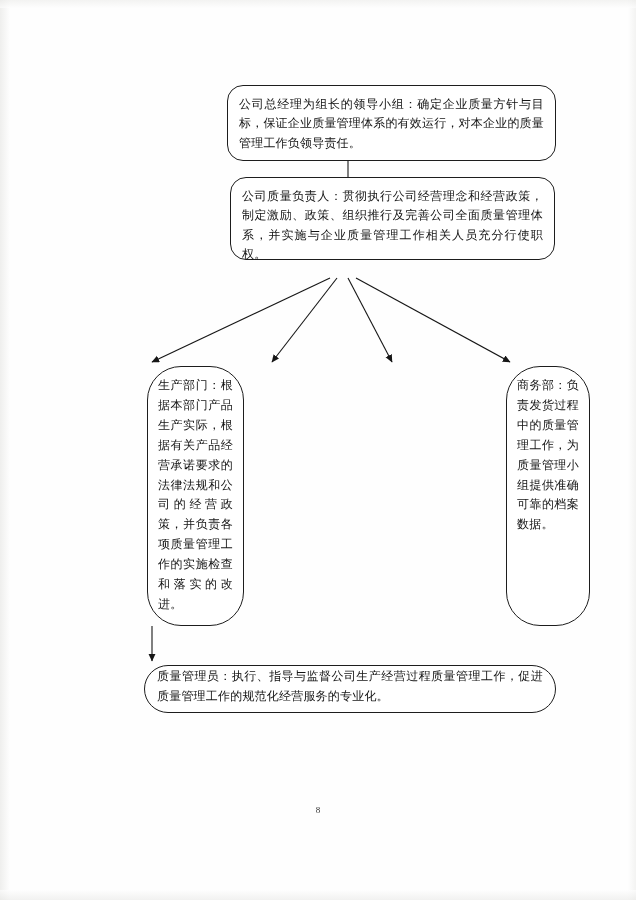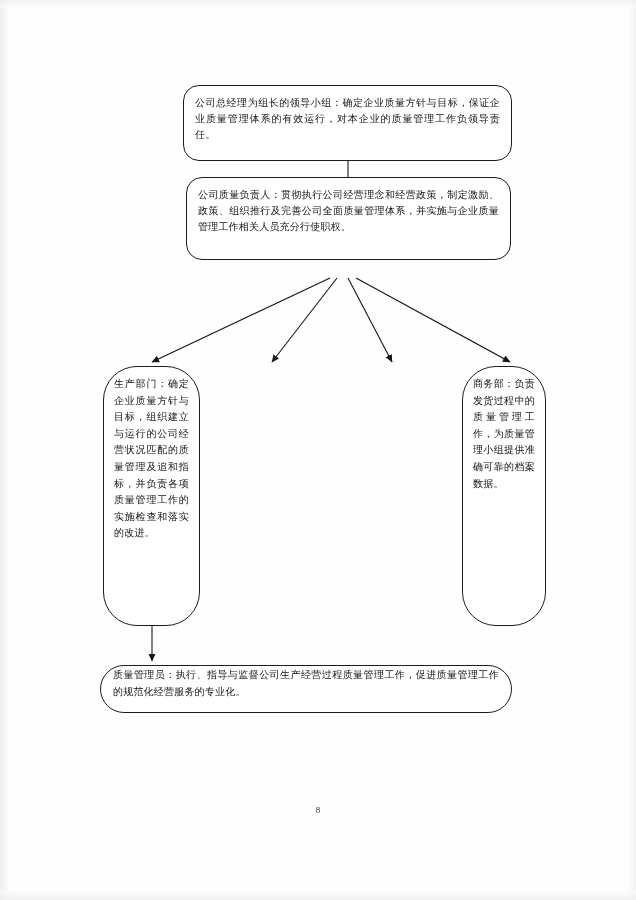--- a/index.html
+++ b/index.html
@@ -54,27 +54,28 @@
     width: 636px;
     height: 900px;
     pointer-events: none;
   }
 
   .node {
     position: absolute;
     box-sizing: border-box;
     border: 1px solid #1d1d1d;
     background: #ffffff;
-    font-size: 10px;
+    font-size: 12px;
     line-height: 1.62;
     letter-spacing: .2px;
     text-align: justify;
     color: #141414;
     padding: 5px 7px;
     overflow: hidden;
+    margin-left: 44px;
   }
   .node.rounded {
     border-radius: 16px;
   }
   .node.pill {
     border-radius: 26px;
   }
   .node.tall {
     border-radius: 34px;
   }
@@ -161,21 +162,21 @@
 
   <div class="node rounded" id="node-top">
     <span class="node-text">公司总经理为组长的领导小组：确定企业质量方针与目标，保证企业质量管理体系的有效运行，对本企业的质量管理工作负领导责任。</span>
   </div>
 
   <div class="node rounded" id="node-second">
     <span class="node-text">公司质量负责人：贯彻执行公司经营理念和经营政策，制定激励、政策、组织推行及完善公司全面质量管理体系，并实施与企业质量管理工作相关人员充分行使职权。</span>
   </div>
 
   <div class="node tall dept" id="node-prod">
-    <span class="node-text">生产部门：确定企业质量方针与目标，组织建立与运行的公司经营状况匹配的质量管理及追和指标，并负责各项质量管理工作的实施检查和落实的改进。</span>
+    <span class="node-text">生产部门：根据本部门产品生产实际，根据有关产品经营承诺要求的法律法规和公司的经营政策，并负责各项质量管理工作的实施检查和落实的改进。</span>
   </div>
 
 
 
   <div class="node tall dept" id="node-biz">
     <span class="node-text">商务部：负责发货过程中的质量管理工作，为质量管理小组提供准确可靠的档案数据。</span>
   </div>
 
   <div class="node pill" id="node-bottom">
     <span class="node-text">质量管理员：执行、指导与监督公司生产经营过程质量管理工作，促进质量管理工作的规范化经营服务的专业化。</span>

